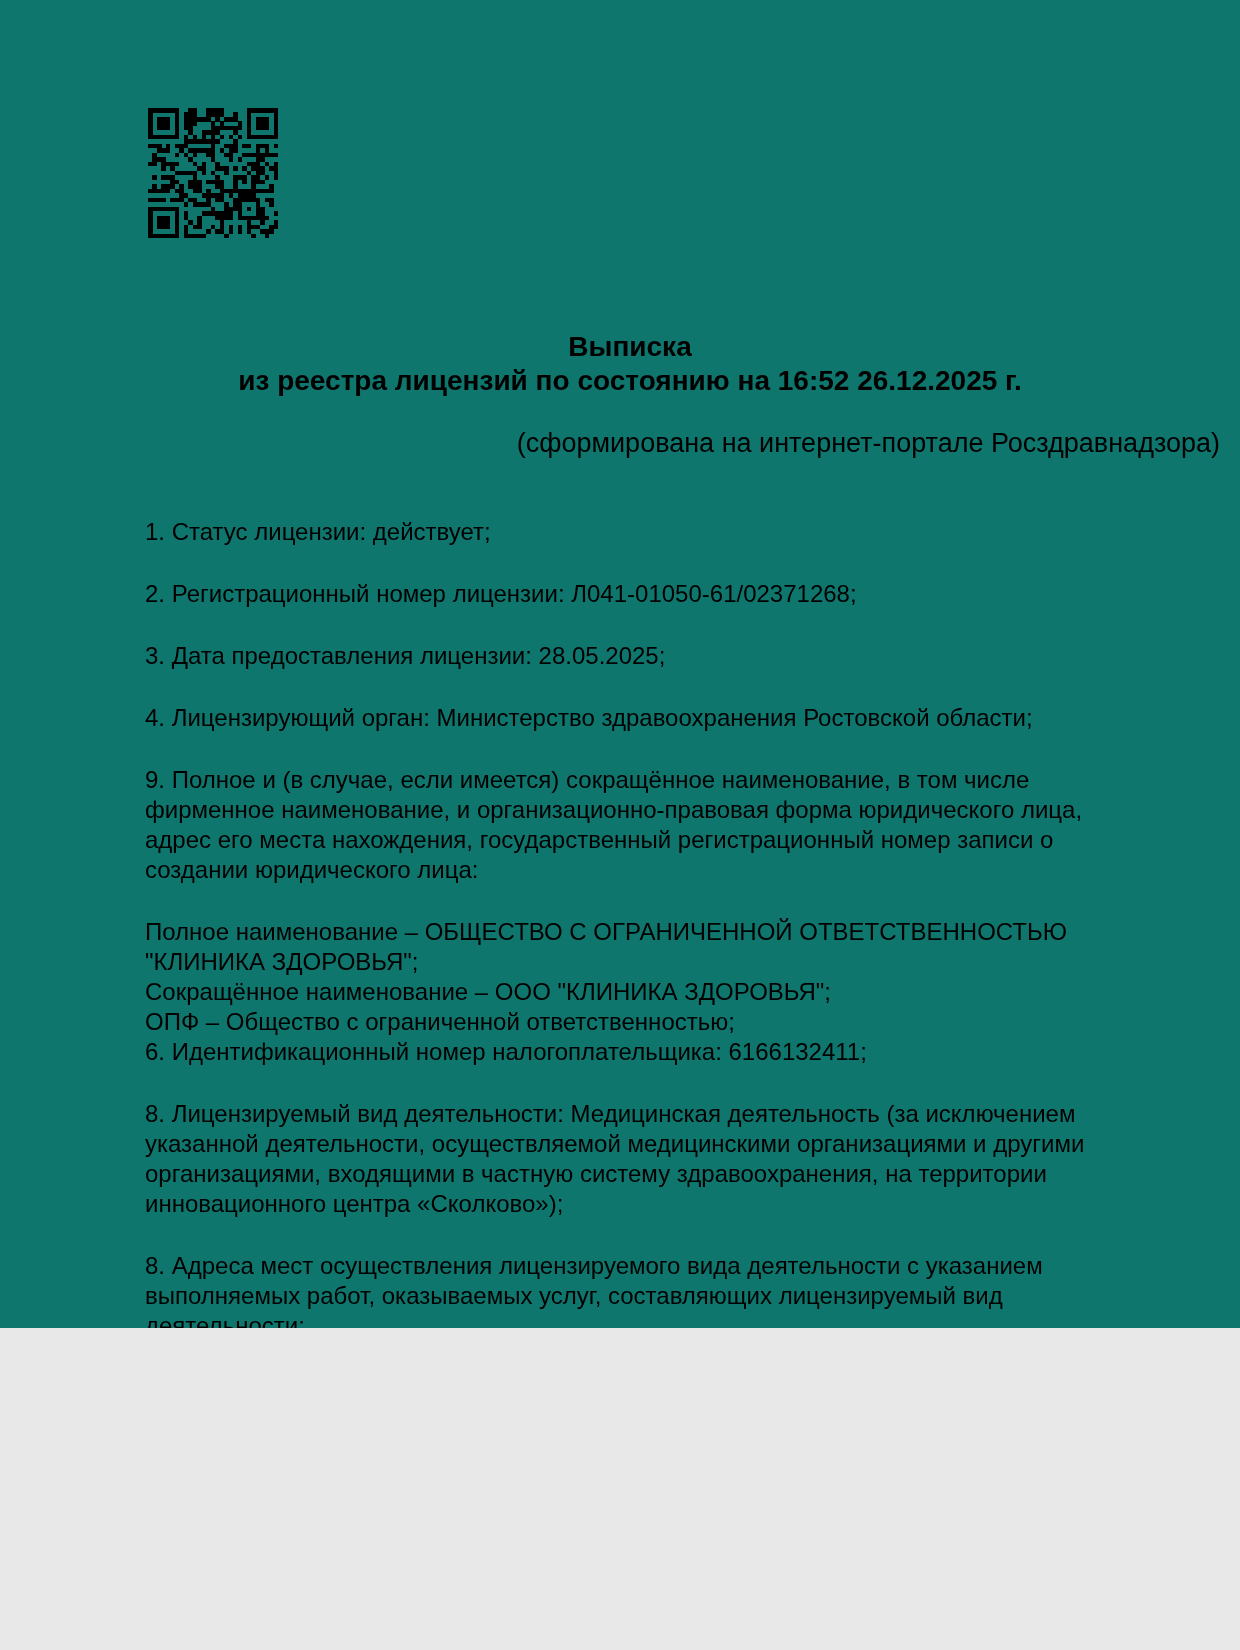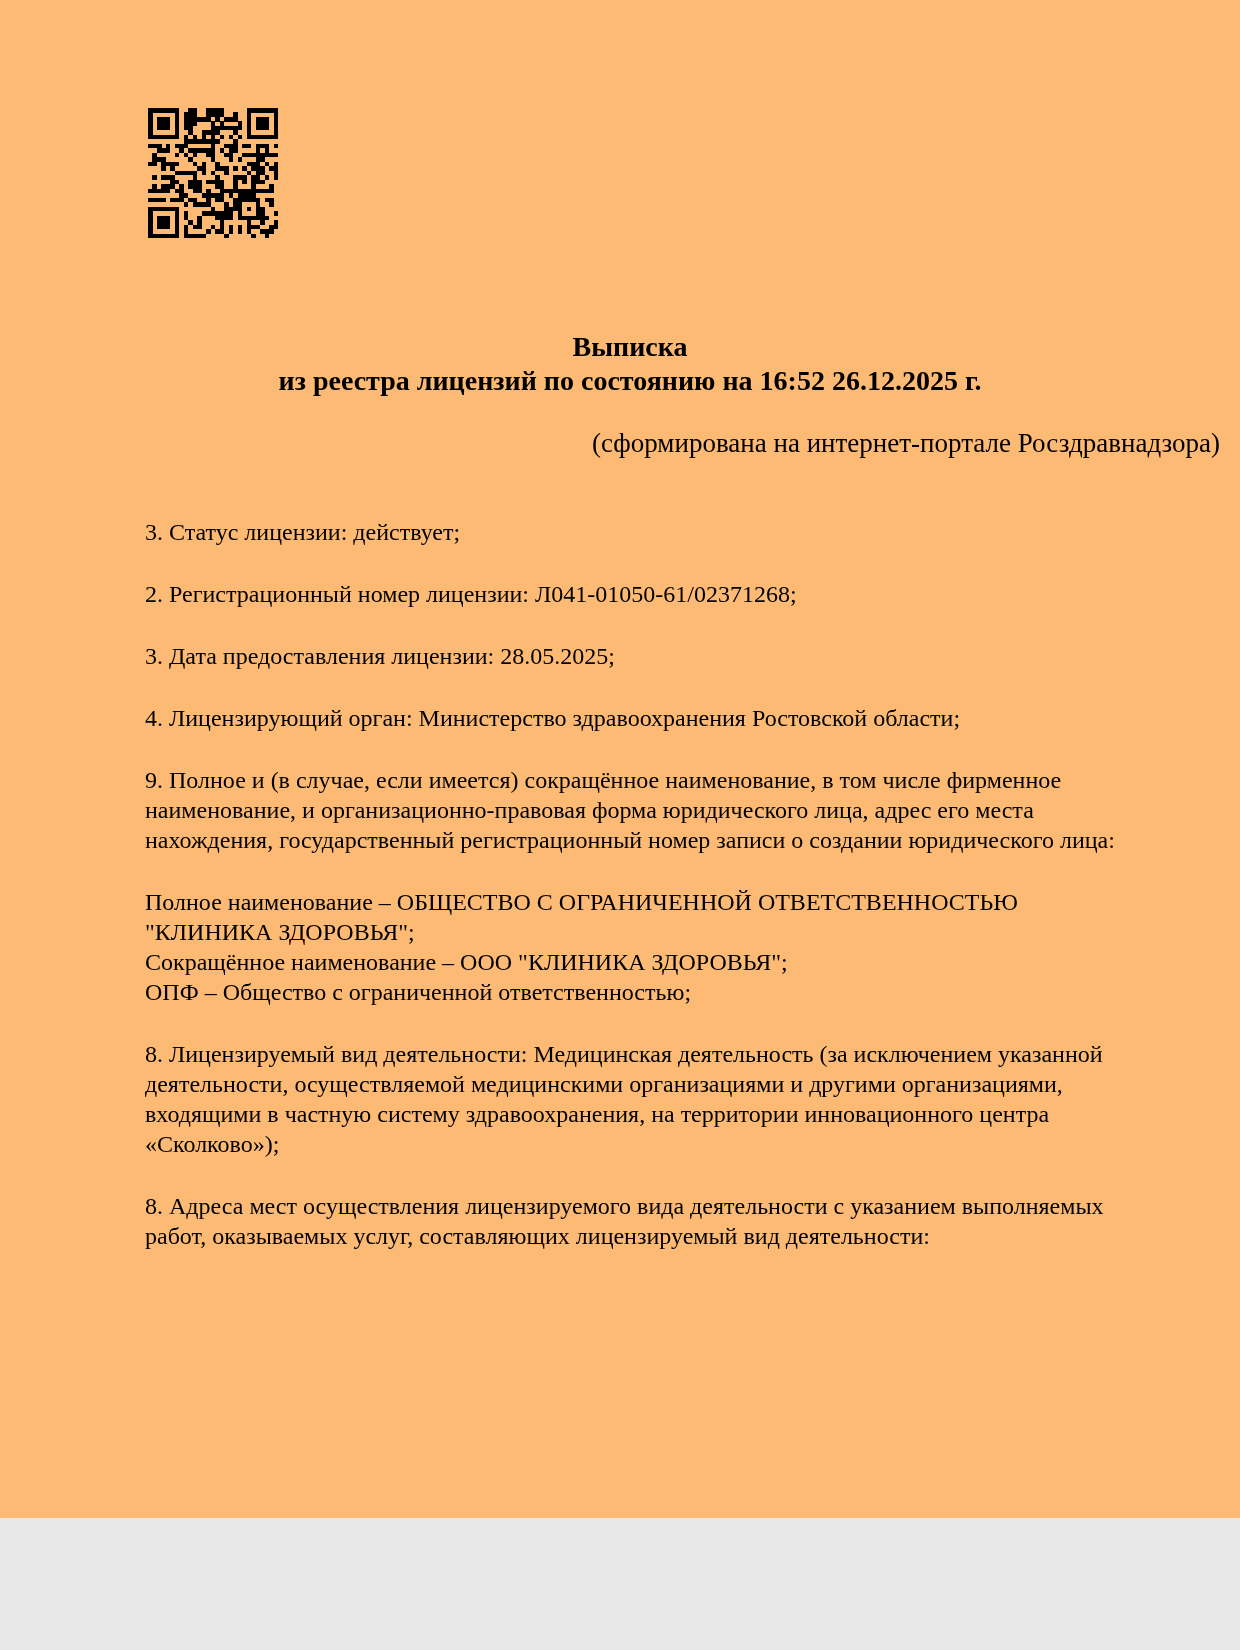--- a/index.html
+++ b/index.html
@@ -1,24 +1,24 @@
 <!DOCTYPE html>
 <html><head>
 <meta charset="utf-8">
 <style>
   * { margin: 0; padding: 0; box-sizing: border-box; }
   html, body { background: #e8e8e8; }
   .page {
     position: relative;
     width: 1240px;
-    height: 1518px;
+    height: 1328px;
     margin: 0 auto;
-    background: #fdba74;
+    background: #0f766e;
     color: #000000;
-    font-family: Liberation Serif, serif;
+    font-family: Liberation Sans, sans-serif;
     overflow: hidden;
   }
   .qr {
     position: absolute;
     left: 148px;
     top: 108px;
     width: 130px;
     height: 130px;
   }
   .title-block {
@@ -43,21 +43,21 @@
   .body-text {
     position: absolute;
     left: 145px;
     top: 517px;
     width: 978px;
     font-size: 24px;
     line-height: 30px;
     text-align: left;
   }
   .para { margin-bottom: 32px; }
-  .org-block { margin-bottom: 32px; }
+  .org-block { }
   .org-line { margin: 0; }
 </style>
 </head>
 <body>
 
 <div class="page">
 
   <div class="qr" id="qr-code"><svg width="130" height="130" viewBox="0 0 130 130" fill="#000000" shape-rendering="crispEdges">
         <rect x="0.00" y="0.00" width="4.53" height="4.53"></rect>
         <rect x="4.48" y="0.00" width="4.53" height="4.53"></rect>
@@ -493,30 +493,31 @@
 
   <div class="title-block">
     <div>Выписка</div>
     <div>из реестра лицензий по состоянию на 16:52 26.12.2025 г.</div>
   </div>
 
   <div class="subtitle">(сформирована на интернет-портале Росздравнадзора)</div>
 
   <div class="body-text">
 
-    <div class="para">3. Статус лицензии: действует;</div>
+    <div class="para">1. Статус лицензии: действует;</div>
     <div class="para">2. Регистрационный номер лицензии: Л041-01050-61/02371268;</div>
     <div class="para">3. Дата предоставления лицензии: 28.05.2025;</div>
     <div class="para">4. Лицензирующий орган: Министерство здравоохранения Ростовской области;</div>
     <div class="para">9. Полное и (в случае, если имеется) сокращённое наименование, в том числе фирменное наименование, и организационно-правовая форма юридического лица, адрес его места нахождения, государственный регистрационный номер записи о создании юридического лица:</div>
 
     <div class="org-block">
       <div class="org-line">Полное наименование – ОБЩЕСТВО С ОГРАНИЧЕННОЙ ОТВЕТСТВЕННОСТЬЮ "КЛИНИКА ЗДОРОВЬЯ";</div>
       <div class="org-line">Сокращённое наименование – ООО "КЛИНИКА ЗДОРОВЬЯ";</div>
       <div class="org-line">ОПФ – Общество с ограниченной ответственностью;</div>
     </div>
 
+    <div class="para">6. Идентификационный номер налогоплательщика: 6166132411;</div>
     <div class="para">8. Лицензируемый вид деятельности: Медицинская деятельность (за исключением указанной деятельности, осуществляемой медицинскими организациями и другими организациями, входящими в частную систему здравоохранения, на территории инновационного центра «Сколково»);</div>
     <div class="para">8. Адреса мест осуществления лицензируемого вида деятельности с указанием выполняемых работ, оказываемых услуг, составляющих лицензируемый вид деятельности:</div>
 
   </div>
 
 </div>
 
 </body></html>

